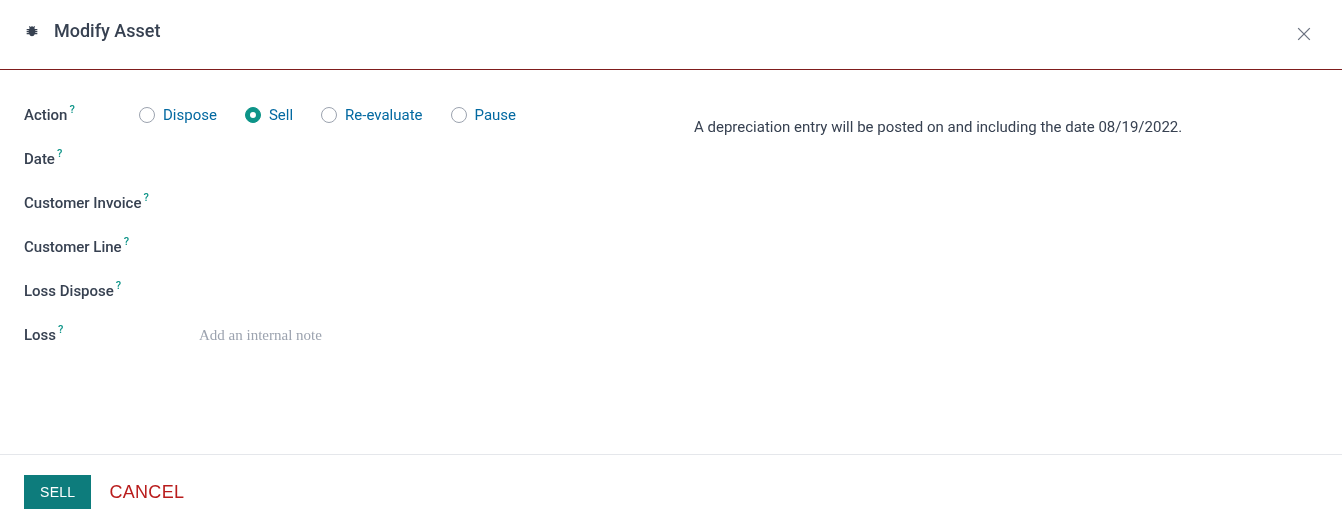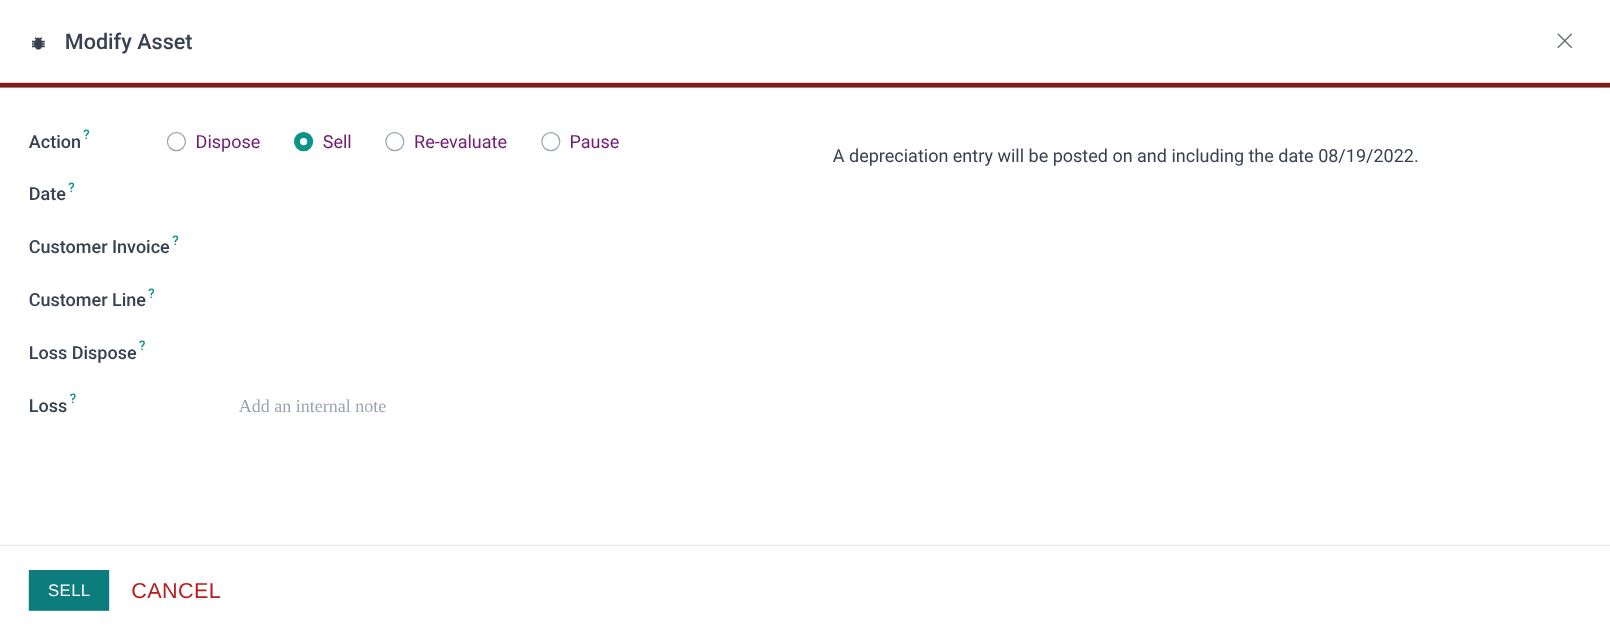--- a/index.html
+++ b/index.html
@@ -11,24 +11,24 @@
     font-family: -apple-system, BlinkMacSystemFont, "Segoe UI", Roboto, "Helvetica Neue", Arial, sans-serif;
     font-size: 15px;
     color: #374151;
     background: #ffffff;
     width: 1342px;
     height: 529px;
     position: relative;
   }
   .modal-header {
     display: flex;
-    align-items: center;
+    align-items: flex-start;
     justify-content: space-between;
     padding: 20px 24px 18px 24px;
-    border-bottom: 4px solid #7f1d1d;
+    border-bottom: 1px solid #7f1d1d;
   }
   .modal-title-wrap {
     display: flex;
     align-items: center;
     gap: 14px;
   }
   .bug-icon {
     width: 16px;
     height: 16px;
     color: #374151;
@@ -111,21 +111,21 @@
     border-color: #0d9488;
     background: #0d9488;
   }
   .radio-dot {
     width: 6px;
     height: 6px;
     border-radius: 50%;
     background: #ffffff;
   }
   .radio-label {
-    color: #701a75;
+    color: #0369a1;
     font-size: 15px;
   }
   .note-input {
     border: none;
     outline: none;
     font-size: 15px;
     color: #374151;
     width: 100%;
     font-family: Liberation Serif, serif;
   }

